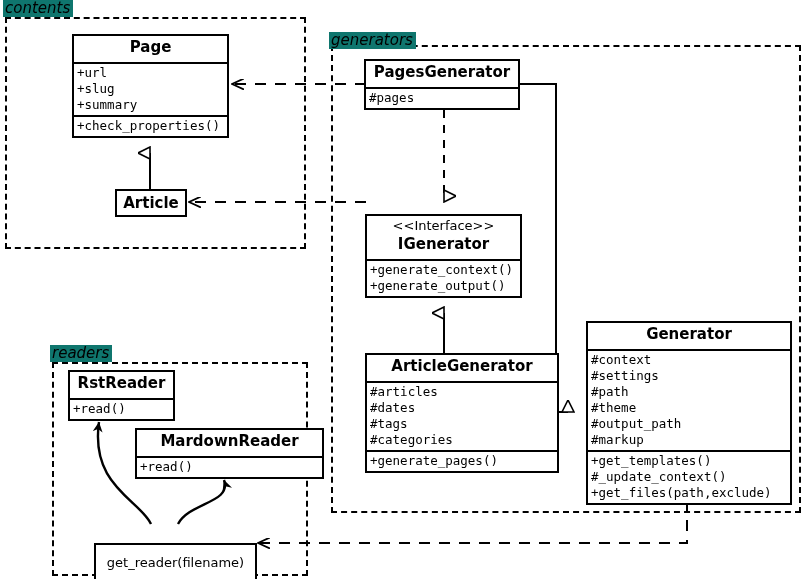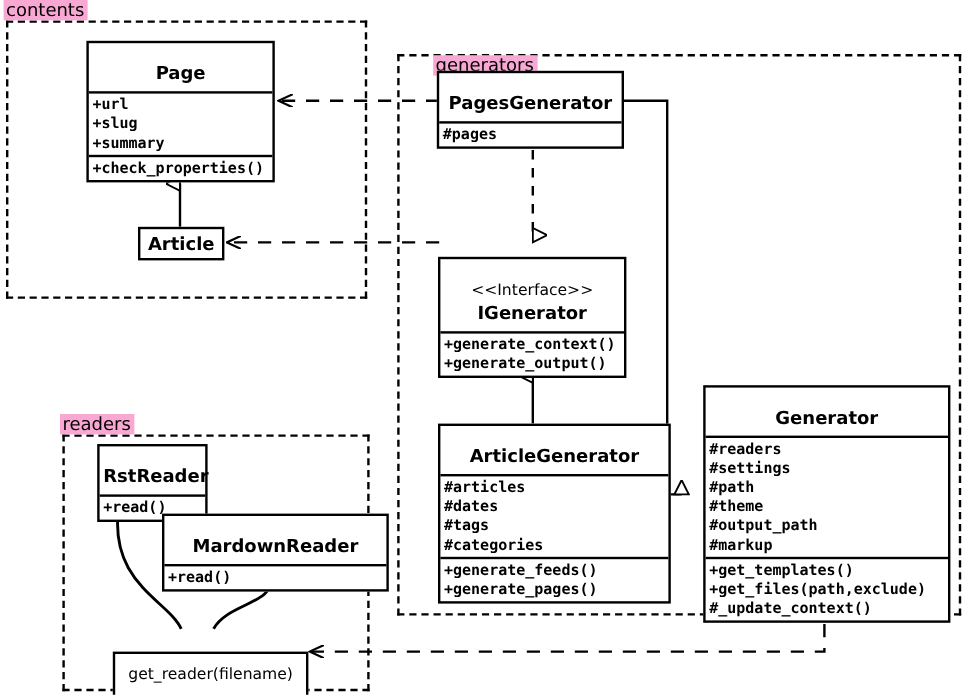--- a/index.html
+++ b/index.html
@@ -32,24 +32,25 @@
   .pkg {
     position: absolute;
     border: 2px dashed #000;
     box-sizing: border-box;
   }
   .pkg-label {
     position: absolute;
     font-family: "DejaVu Sans", sans-serif;
     font-size: 15px;
     color: #000;
-    background: #f9a8d4;
+    background: #0f766e;
     padding: 0 3px 0 2px;
     white-space: nowrap;
     line-height: 17px;
+    font-style: italic;
   }
 
   
   .uml {
     position: absolute;
     box-sizing: border-box;
     border: 2px solid #000;
     background: #ffffff;
     display: flex;
     flex-direction: column;
@@ -60,37 +61,35 @@
     padding: 1px 3px 2px 3px;
   }
   .uml .sec + .sec {
     border-top: 2px solid #000;
   }
   .uml .name {
     font-weight: bold;
     font-size: 15px;
     text-align: center;
     line-height: 20px;
-    padding-top: 14px;
+    padding-top: 0;
     padding-bottom: 3px;
   }
   .uml .stereo {
     font-weight: normal;
     font-size: 13px;
     text-align: center;
     line-height: 17px;
     font-family: "DejaVu Sans", sans-serif;
-    margin-top: 17px;
   }
   .uml .member {
     font-family: "DejaVu Sans Mono", monospace;
     font-size: 12.5px;
     line-height: 16px;
     white-space: nowrap;
-    font-weight: bold;
   }
   .plainbox {
     position: absolute;
     box-sizing: border-box;
     border: 2px solid #000;
     background: #ffffff;
     display: flex;
     align-items: center;
     justify-content: center;
     font-family: "DejaVu Sans", sans-serif;
@@ -102,21 +101,21 @@
 </head>
 <body>
 
 <div id="canvas">
 
   <div class="pkg" style="left:5px; top:17px; width:301px; height:232px;
               border-style:dashed; border-width:2px;"></div>
   <div class="pkg-label" style="left:3px; top:0px;">contents</div>
 
   <div class="pkg" style="left:331px; top:45px; width:470px; height:468px;"></div>
-  <div class="pkg-label" style="left:329px; top:46px;margin-left:32px;">generators</div>
+  <div class="pkg-label" style="left:329px; top:32px;">generators</div>
 
   <div class="pkg" style="left:52px; top:362px; width:256px; height:214px;"></div>
   <div class="pkg-label" style="left:50px; top:345px;">readers</div>
 
   <svg class="layer" viewBox="0 0 803 579">
     <defs>
       <marker id="hollowTriUp" markerWidth="14" markerHeight="13" refX="7" refY="12" orient="auto" markerUnits="userSpaceOnUse">
         <polygon points="7,0 13,12 1,12" fill="#ffffff" stroke="#000" stroke-width="1.6"></polygon>
       </marker>
       <marker id="hollowTriDown" markerWidth="14" markerHeight="13" refX="7" refY="12" orient="auto" markerUnits="userSpaceOnUse">
@@ -228,45 +227,44 @@
     <div class="sec">
       <div class="name">ArticleGenerator</div>
     </div>
     <div class="sec">
       <div class="member">#articles</div>
       <div class="member">#dates</div>
       <div class="member">#tags</div>
       <div class="member">#categories</div>
     </div>
     <div class="sec">
-      <div class="member">+generate_feeds()</div>
       <div class="member">+generate_pages()</div>
     </div>
   </div>
 
   <div class="uml" style="left:586px; top:321px; width:206px;">
     <div class="sec">
       <div class="name">Generator</div>
     </div>
     <div class="sec">
-      <div class="member">#readers</div>
+      <div class="member">#context</div>
       <div class="member">#settings</div>
       <div class="member">#path</div>
       <div class="member">#theme</div>
       <div class="member">#output_path</div>
       <div class="member">#markup</div>
     </div>
     <div class="sec">
       <div class="member">+get_templates()</div>
+      <div class="member">#_update_context()</div>
       <div class="member">+get_files(path,exclude)</div>
-      <div class="member">#_update_context()</div>
-    </div>
-  </div>
-
-  <div class="uml" style="left:81px; top:370px; width:92px;">
+    </div>
+  </div>
+
+  <div class="uml" style="left:68px; top:370px; width:107px;">
     <div class="sec">
       <div class="name">RstReader</div>
     </div>
     <div class="sec">
       <div class="member">+read()</div>
     </div>
   </div>
 
   <div class="uml" style="left:135px; top:428px; width:189px;">
     <div class="sec">

